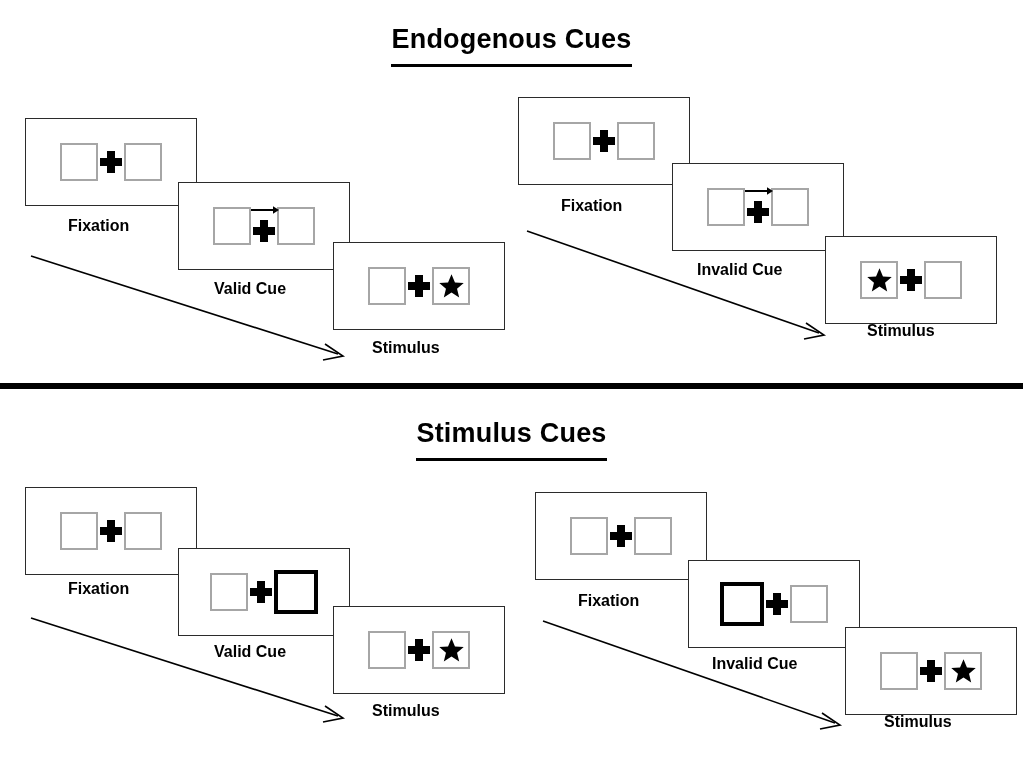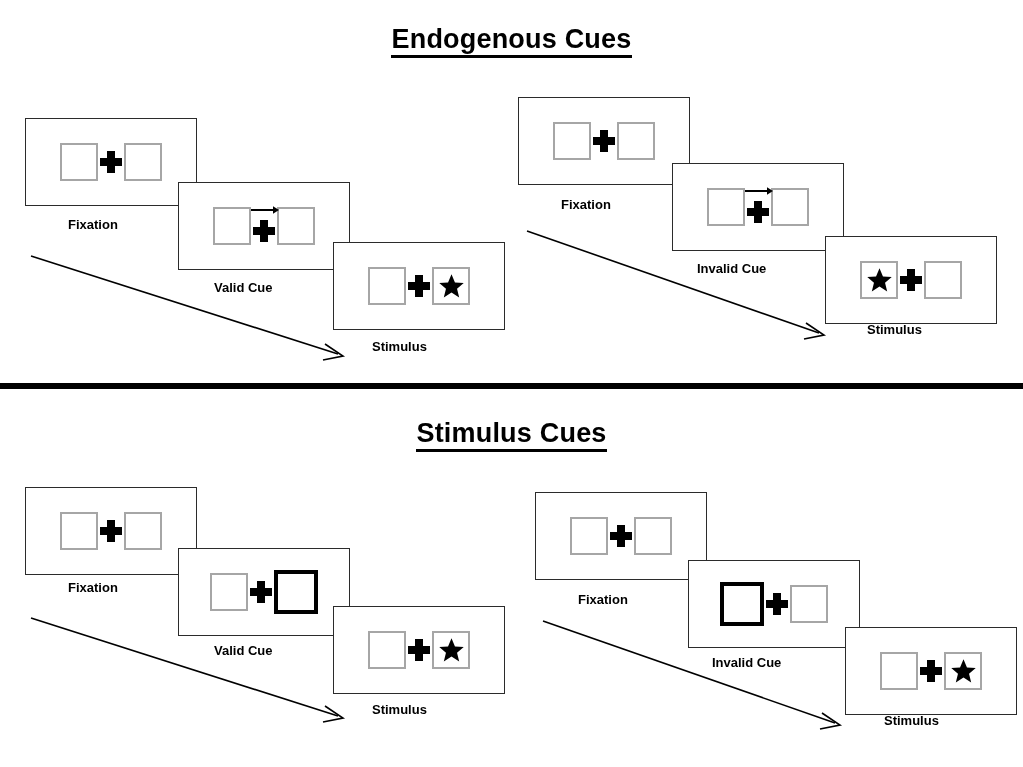--- a/index.html
+++ b/index.html
@@ -21,21 +21,21 @@
     width: 100%;
     left: 0;
     text-align: center;
     font-size: 27px;
     font-weight: bold;
     color: #000000;
     letter-spacing: 0.2px;
   }
   .section-title span {
     border-bottom: 3px solid #000000;
-    padding-bottom: 1px;
+    padding-bottom: 10px;
   }
 
   
   .divider {
     position: absolute;
     left: 0;
     width: 1023px;
     height: 6px;
     background: #000000;
   }
@@ -122,21 +122,21 @@
     top: -2px;
     left: 50%;
     transform: translateX(-50%);
     width: 30px;
     height: 12px;
   }
 
   
   .stage-label {
     position: absolute;
-    font-size: 13px;
+    font-size: 16px;
     font-weight: bold;
     color: #000000;
     white-space: nowrap;
   }
 
   
   .flow-arrow {
     position: absolute;
     pointer-events: none;
   }

